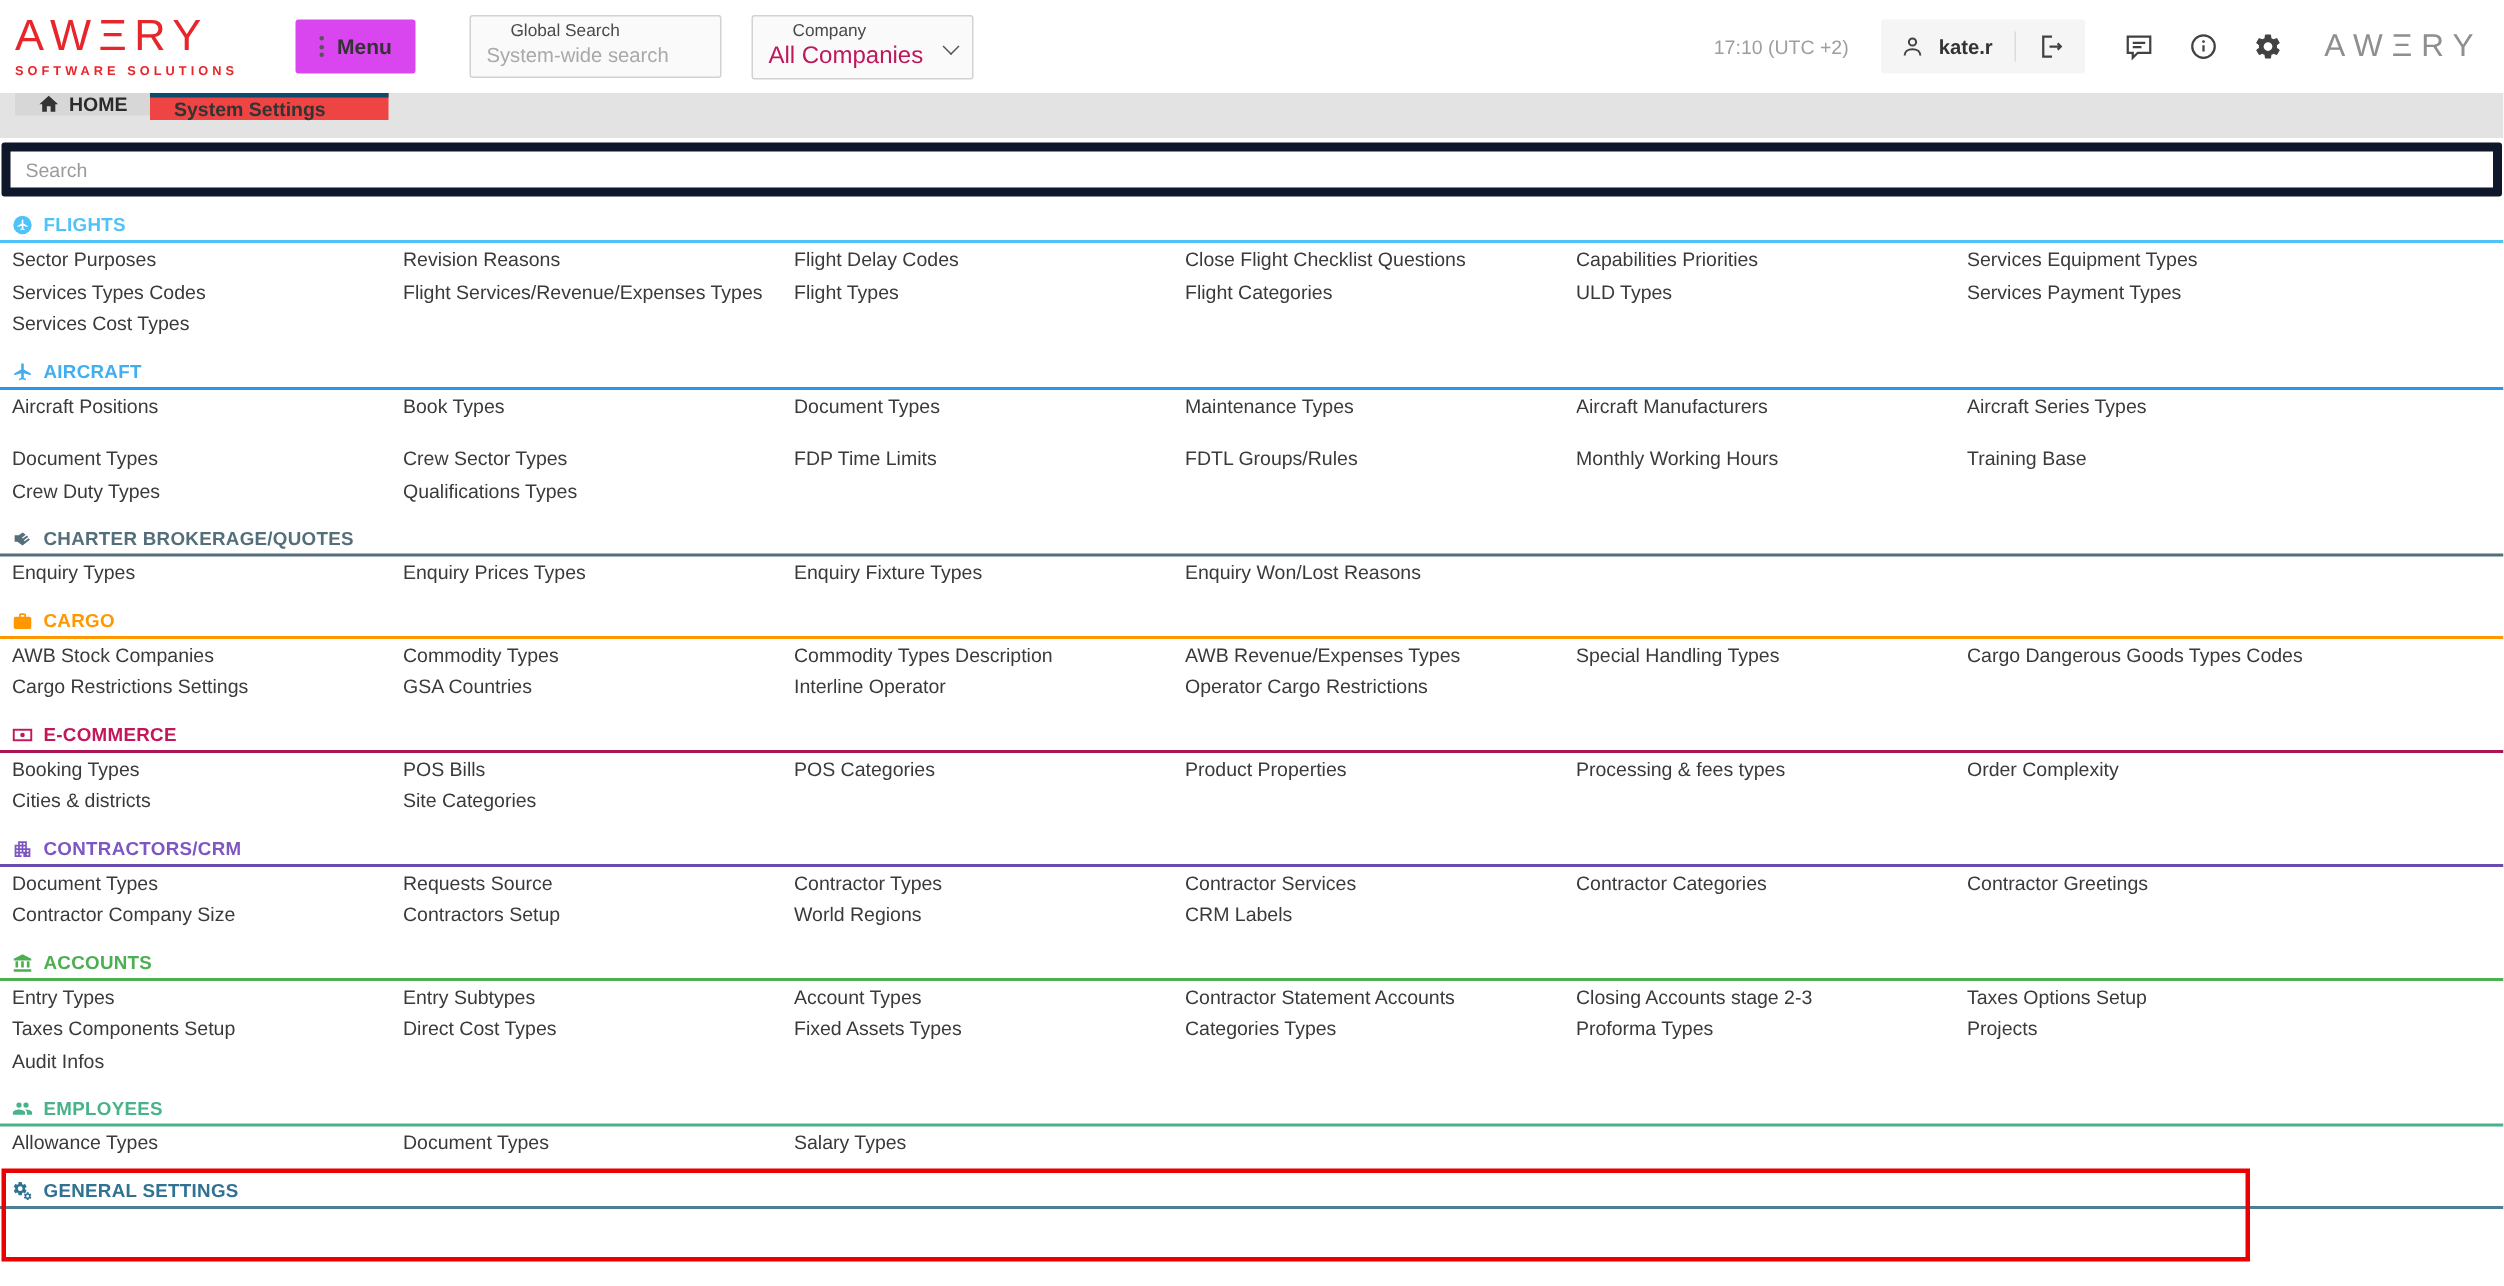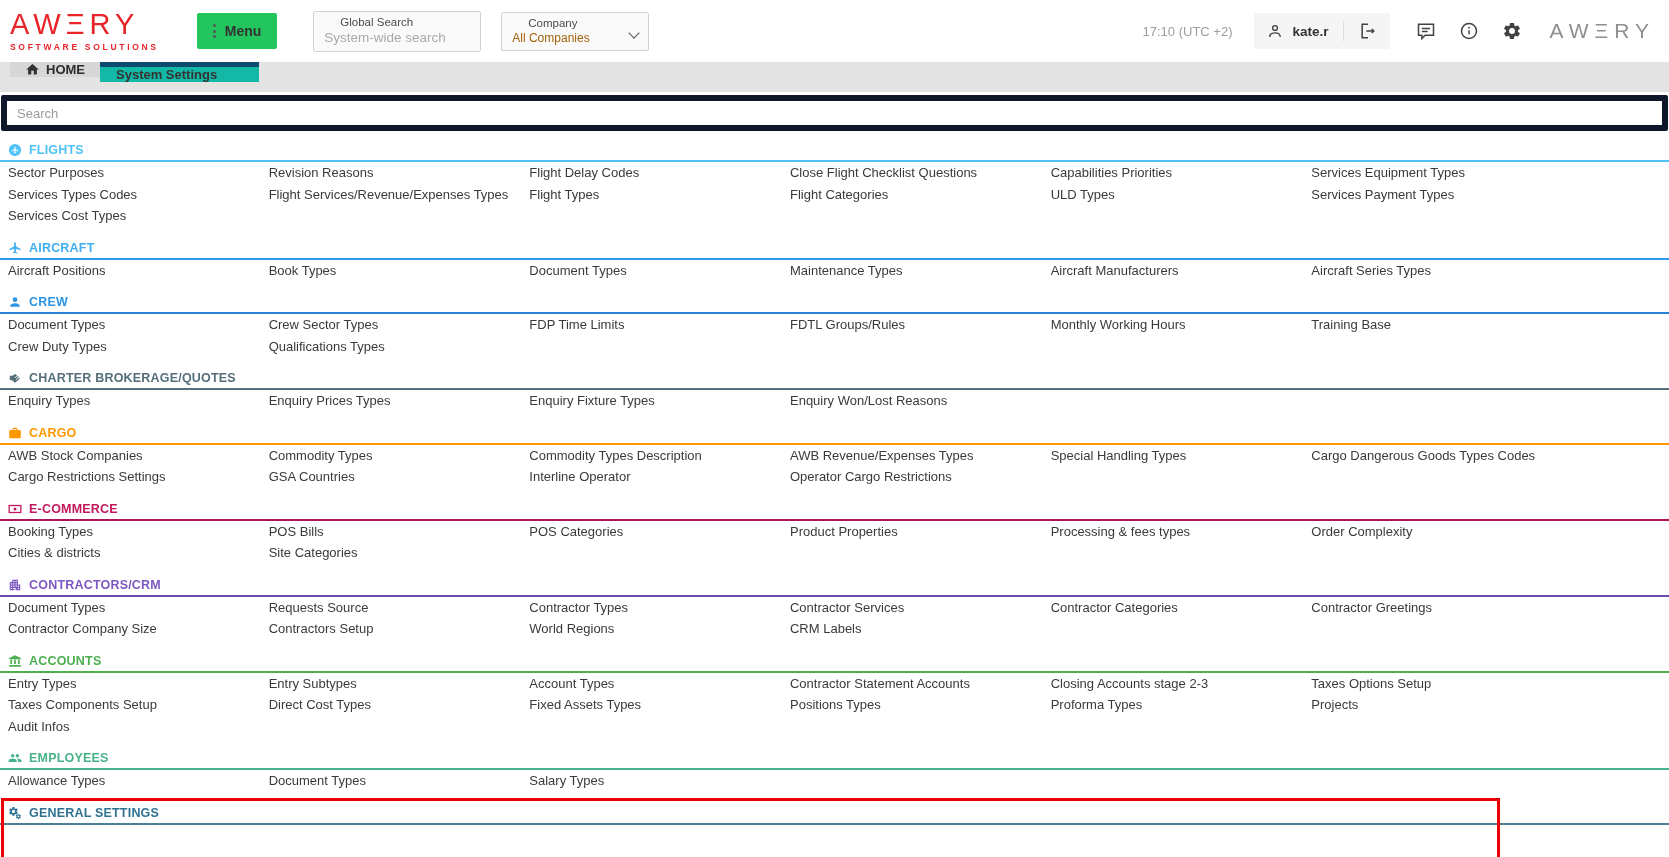--- a/index.html
+++ b/index.html
@@ -3,49 +3,49 @@
 <meta charset="utf-8">
 <style>
   html,body{margin:0;padding:0;background:#fff;}
   body{width:1669px;height:857px;overflow:hidden;font-family:"Liberation Sans","DejaVu Sans",sans-serif;color:#3a3a3a;}
 
   
   .header{display:flex;align-items:center;height:62px;padding:0 14px 0 10px;background:#fff;box-sizing:border-box;}
   .logo{display:flex;flex-direction:column;justify-content:center;line-height:1;}
   .logo-brand{color:#e8252a;font-size:29px;letter-spacing:5px;font-weight:400;}
   .logo-sub{color:#e8252a;font-size:8.5px;letter-spacing:2.7px;margin-top:4px;font-weight:bold;}
-  .menu-btn{margin-left:38px;background:#22c55e;border-radius:2px;padding:10px 16px;display:flex;align-items:center;gap:9px;cursor:pointer;}
+  .menu-btn{margin-left:38px;background:#d946ef;border-radius:2px;padding:10px 16px;display:flex;align-items:center;gap:9px;cursor:pointer;}
   .menu-dots{display:flex;flex-direction:column;gap:2.5px;}
   .menu-dots i{width:3px;height:3px;border-radius:50%;background:#555;}
   .menu-label{font-weight:bold;font-size:14px;color:#333;}
   .field{background:#fafafa;border:1px solid #d2d2d2;border-radius:2px;padding:4px 10px 5px 10px;box-sizing:border-box;position:relative;}
   .field-label{font-size:11.5px;color:#4a4a4a;display:block;margin-left:16px;}
   .field-input{border:none;background:transparent;outline:none;font-size:13.5px;color:#6a6a6a;padding:0;margin-top:2px;width:100%;font-family:inherit;}
   .field-input::placeholder{color:#a9a9a9;}
-  .field-value{font-size:12px;color:#a16207;margin-top:2px;display:block;}
+  .field-value{font-size:16px;color:#be185d;margin-top:2px;display:block;}
   .gsearch{margin-left:36px;width:168px;}
   .company{margin-left:20px;width:148px;cursor:pointer;}
   .chevron{position:absolute;right:10px;top:16px;width:7px;height:7px;border-right:1.6px solid #555;border-bottom:1.6px solid #555;transform:rotate(45deg);}
   .header-right{margin-left:auto;display:flex;align-items:center;}
   .clock{color:#9e9e9e;font-size:13px;}
   .user-chip{display:flex;align-items:center;background:#f5f5f5;border-radius:2px;padding:8px 12px;margin-left:22px;gap:8px;cursor:pointer;}
   .user-name{font-weight:bold;font-size:13.5px;color:#333;}
   .chip-div{width:1px;height:20px;background:#dcdcdc;margin:0 6px;}
   .hicon{width:20px;height:20px;color:#424242;cursor:pointer;display:inline-block;}
   .hicon svg{width:100%;height:100%;}
   .icon-row{display:flex;align-items:center;gap:23px;margin-left:26px;}
   .wordmark{color:#8f8f8f;font-size:21px;letter-spacing:6px;margin-left:28px;font-weight:400;}
 
   
   .tabbar{display:flex;height:30px;background:#e3e3e3;align-items:flex-start;}
   .tab-strip{width:10px;background:#3e3e3e;}
   .tab{display:flex;align-items:center;font-weight:bold;font-size:13px;color:#2b2b2b;cursor:pointer;box-sizing:border-box;}
   .tab-home{background:#d7d7d7;padding:0 15px;gap:6px;}
   .tab-home svg{width:15px;height:15px;fill:#333;}
-  .tab-active{background:#14b8a6;border-top:5px solid #0c4a6e;padding:0 42px 0 16px;color:#333;}
+  .tab-active{background:#ef4444;border-top:3px solid #0c4a6e;padding:0 42px 0 16px;color:#333;}
 
   
   .page-search{margin:3px 1px 0 1px;border:6px solid #0f172a;border-radius:2px;height:36px;box-sizing:border-box;}
   .page-search input{border:none;outline:none;background:transparent;width:100%;font-size:13px;color:#555;padding:5px 10px;font-family:inherit;box-sizing:border-box;}
   .page-search input::placeholder{color:#9a9a9a;}
 
   
   .sections{margin-top:2px;}
   .section{position:relative;padding-top:10px;}
   .section-head{display:flex;align-items:center;gap:7px;font-weight:bold;font-size:12.5px;letter-spacing:.2px;padding:0 0 3px 8px;border-bottom:2px solid;}
@@ -182,26 +182,20 @@
       <div class="section-grid">
         <div class="cell"><span class="link">Aircraft Positions</span></div>
         <div class="cell"><span class="link">Book Types</span></div>
         <div class="cell"><span class="link">Document Types</span></div>
         <div class="cell"><span class="link">Maintenance Types</span></div>
         <div class="cell"><span class="link">Aircraft Manufacturers</span></div>
         <div class="cell"><span class="link">Aircraft Series Types</span></div>
       </div>
     </div>
     <div class="section">
-      <div class="section-head" style="color: rgb(43, 149, 232); border-bottom-color: rgb(43, 128, 216);">
-        <span class="sec-icon"><svg viewBox="0 0 24 24" fill="currentColor">
-            <path d="M12 12a4 4 0 1 0-4-4 4 4 0 0 0 4 4zm0 2c-2.67 0-8 1.34-8 4v2h16v-2c0-2.66-5.33-4-8-4z"></path>
-          </svg></span>
-        <span>CREW</span>
-      </div>
       <div class="section-grid">
         <div class="cell"><span class="link">Document Types</span></div>
         <div class="cell"><span class="link">Crew Sector Types</span></div>
         <div class="cell"><span class="link">FDP Time Limits</span></div>
         <div class="cell"><span class="link">FDTL Groups/Rules</span></div>
         <div class="cell"><span class="link">Monthly Working Hours</span></div>
         <div class="cell"><span class="link">Training Base</span></div>
         <div class="cell"><span class="link">Crew Duty Types</span></div>
         <div class="cell"><span class="link">Qualifications Types</span></div>
         <div class="cell"></div>
@@ -303,21 +297,21 @@
       <div class="section-grid">
         <div class="cell"><span class="link">Entry Types</span></div>
         <div class="cell"><span class="link">Entry Subtypes</span></div>
         <div class="cell"><span class="link">Account Types</span></div>
         <div class="cell"><span class="link">Contractor Statement Accounts</span></div>
         <div class="cell"><span class="link">Closing Accounts stage 2-3</span></div>
         <div class="cell"><span class="link">Taxes Options Setup</span></div>
         <div class="cell"><span class="link">Taxes Components Setup</span></div>
         <div class="cell"><span class="link">Direct Cost Types</span></div>
         <div class="cell"><span class="link">Fixed Assets Types</span></div>
-        <div class="cell"><span class="link">Positions Types</span></div>
+        <div class="cell"><span class="link">Categories Types</span></div>
         <div class="cell"><span class="link">Proforma Types</span></div>
         <div class="cell"><span class="link">Projects</span></div>
         <div class="cell"><span class="link">Audit Infos</span></div>
         <div class="cell"></div>
         <div class="cell"></div>
         <div class="cell"></div>
         <div class="cell"></div>
         <div class="cell"></div>
       </div>
     </div>

